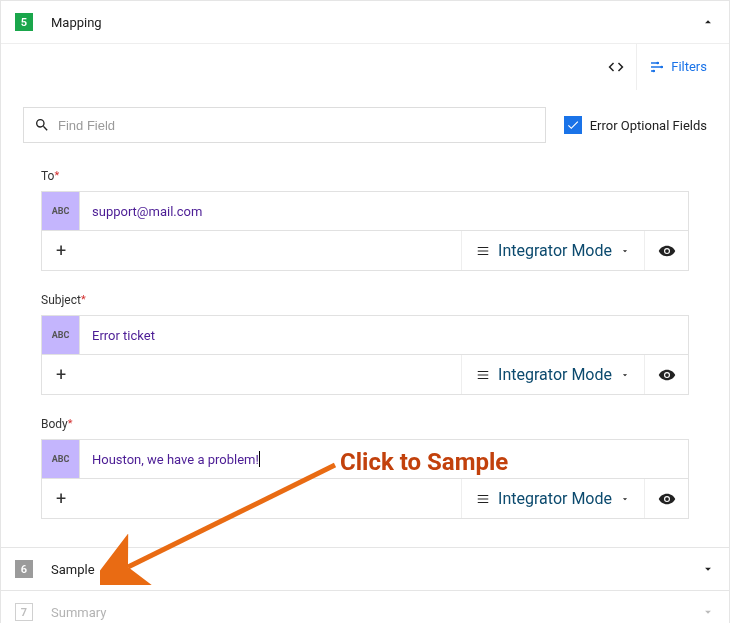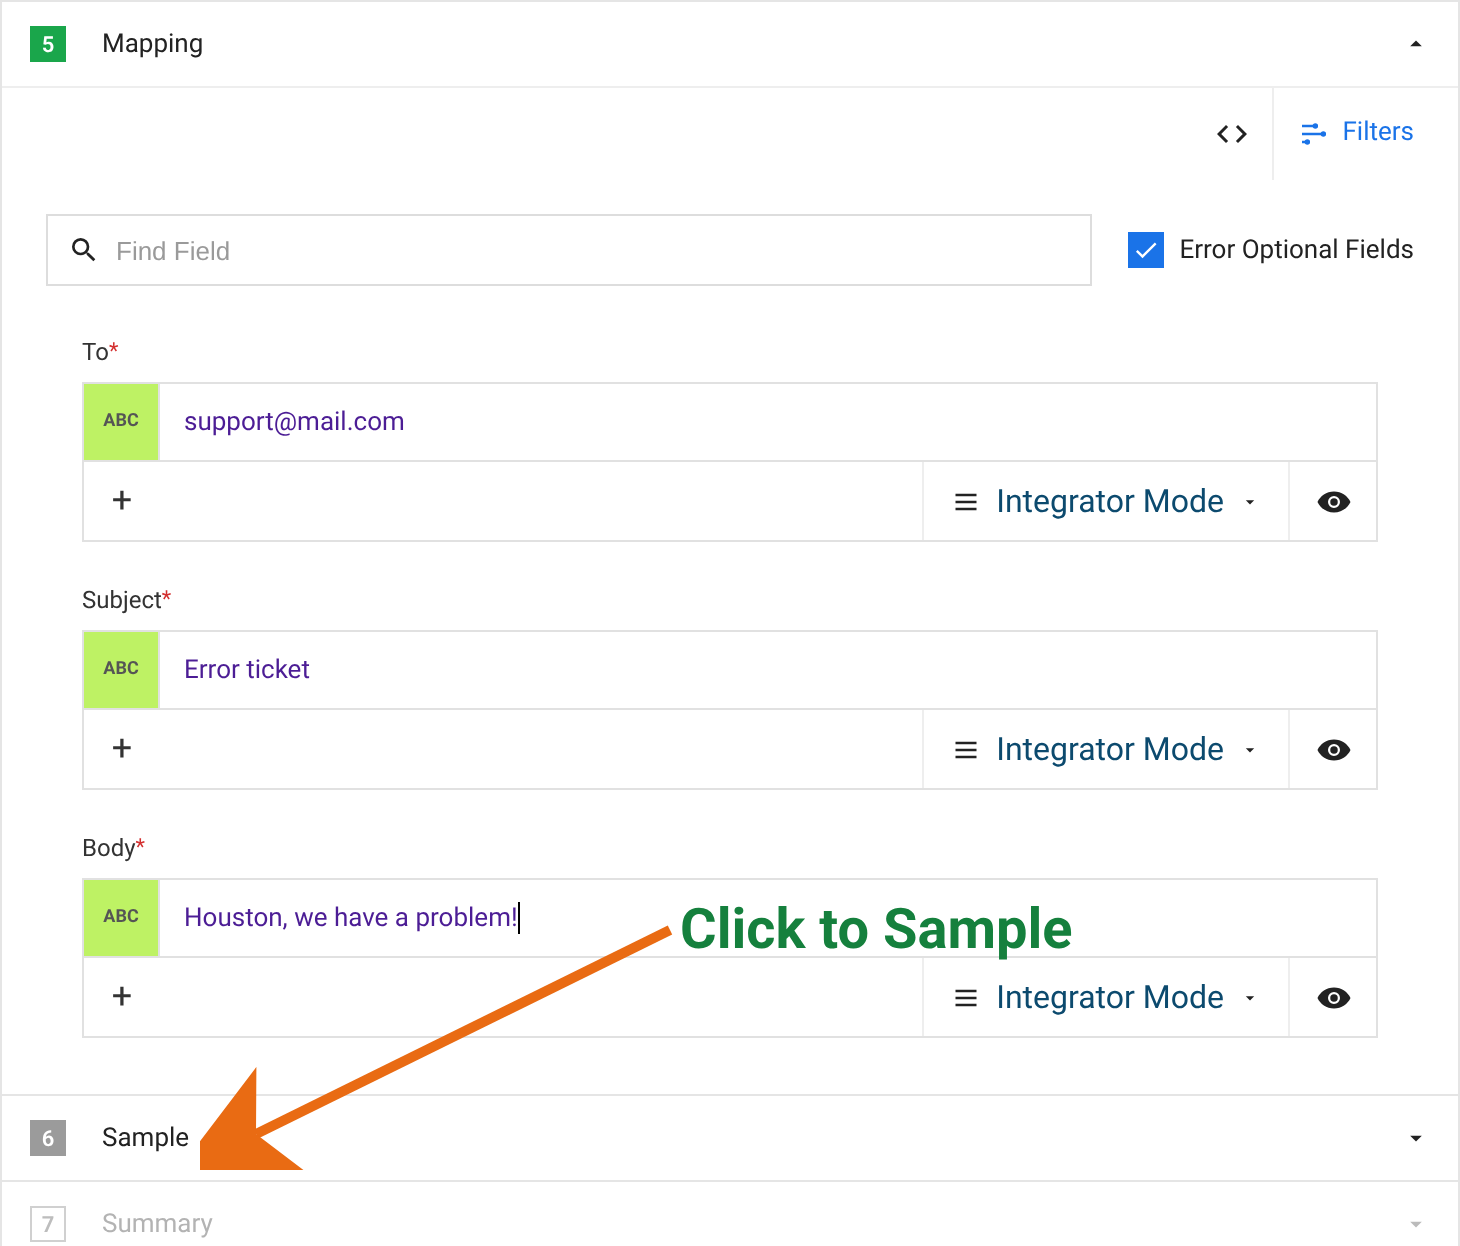--- a/index.html
+++ b/index.html
@@ -133,21 +133,21 @@
   }
   .req { color: #d32f2f; font-size: 11px; vertical-align: top; }
   .value-row {
     display: flex;
     border: 1px solid #e1e1e1;
     height: 40px;
     align-items: stretch;
   }
   .type-cell {
     width: 38px;
-    background: #bef264;
+    background: #c4b5fd;
     border-right: 1px solid #e1e1e1;
     display: flex;
     align-items: center;
     justify-content: center;
     font-size: 9px;
     font-weight: 700;
     color: #555;
   }
   .value-cell {
     flex: 1;
@@ -192,23 +192,23 @@
     justify-content: center;
     border-left: 1px solid #eee;
     cursor: pointer;
   }
   .panel.collapsed {
     border-top: none;
   }
   
   .annot-text {
     position: absolute;
-    color: #15803d;
+    color: #c2410c;
     font-weight: 700;
-    font-size: 28px;
+    font-size: 24px;
     pointer-events: none;
   }
   .annot-svg {
     position: absolute;
     pointer-events: none;
   }
   .wrap { position: relative; width: 730px; }
   .cursor-caret {
     display: inline-block;
     width: 1px;

